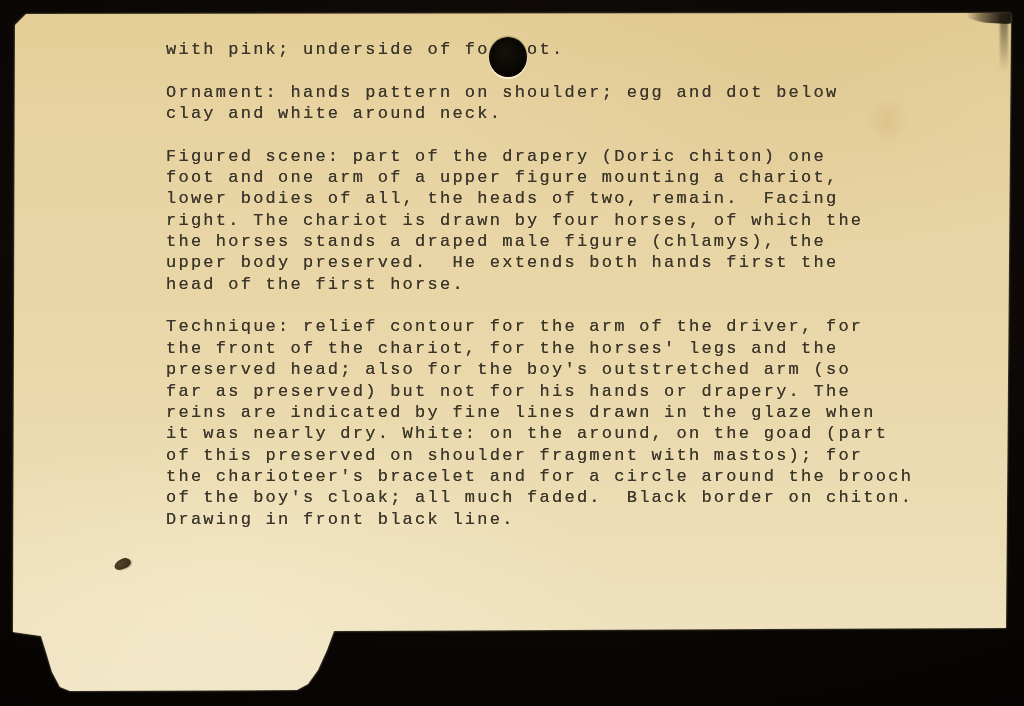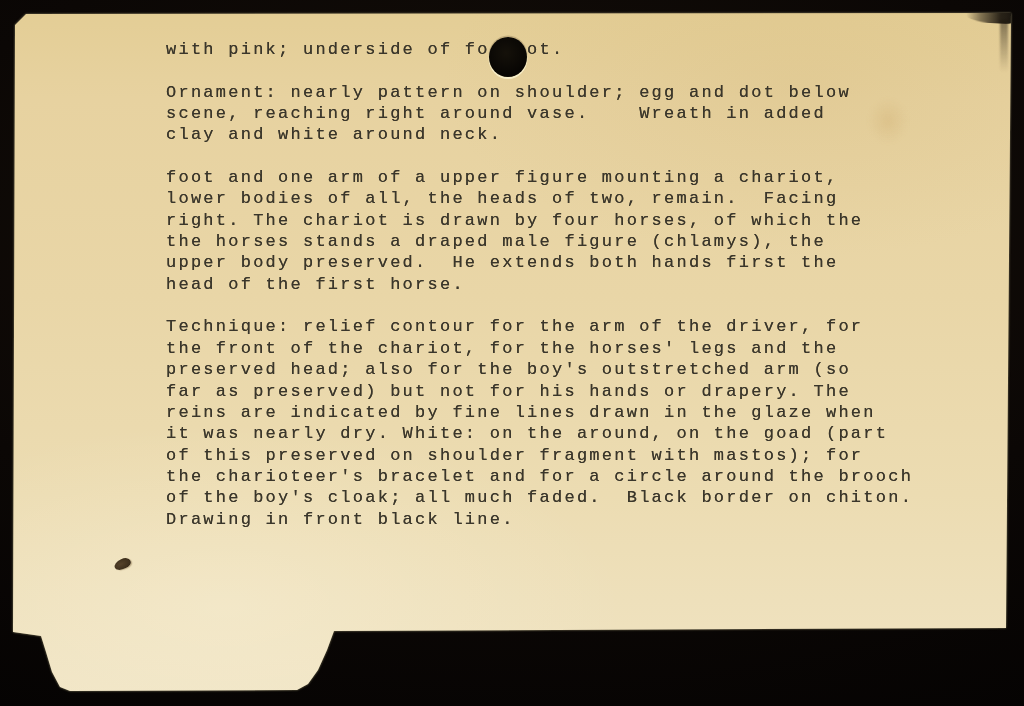--- a/index.html
+++ b/index.html
@@ -87,26 +87,26 @@
 
       <div class="clipped-line">·— ——· · ——— — ——·—  ——— ——·— ·— ———  —— · ———·  — —— ·</div>
 
       <div class="textblock">
 
         <div class="para">
           <div class="tline">with pink; underside of fo   ot.</div>
         </div>
 
         <div class="para">
-          <div class="tline">Ornament: nearly pattern on shoulder; egg and dot below</div>
-          <div class="tline">scene, reaching right around vase.    Wreath in added</div>
+          <div class="tline">Ornament: hands pattern on shoulder; egg and dot below</div>
           <div class="tline">clay and white around neck.</div>
         </div>
 
         <div class="para">
+          <div class="tline">Figured scene: part of the drapery (Doric chiton) one</div>
           <div class="tline">foot and one arm of a upper figure mounting a chariot,</div>
           <div class="tline">lower bodies of all, the heads of two, remain.  Facing</div>
           <div class="tline">right. The chariot is drawn by four horses, of which the</div>
           <div class="tline">the horses stands a draped male figure (chlamys), the</div>
           <div class="tline">upper body preserved.  He extends both hands first the</div>
           <div class="tline">head of the first horse.</div>
         </div>
 
         <div class="para">
           <div class="tline">Technique: relief contour for the arm of the driver, for</div>

